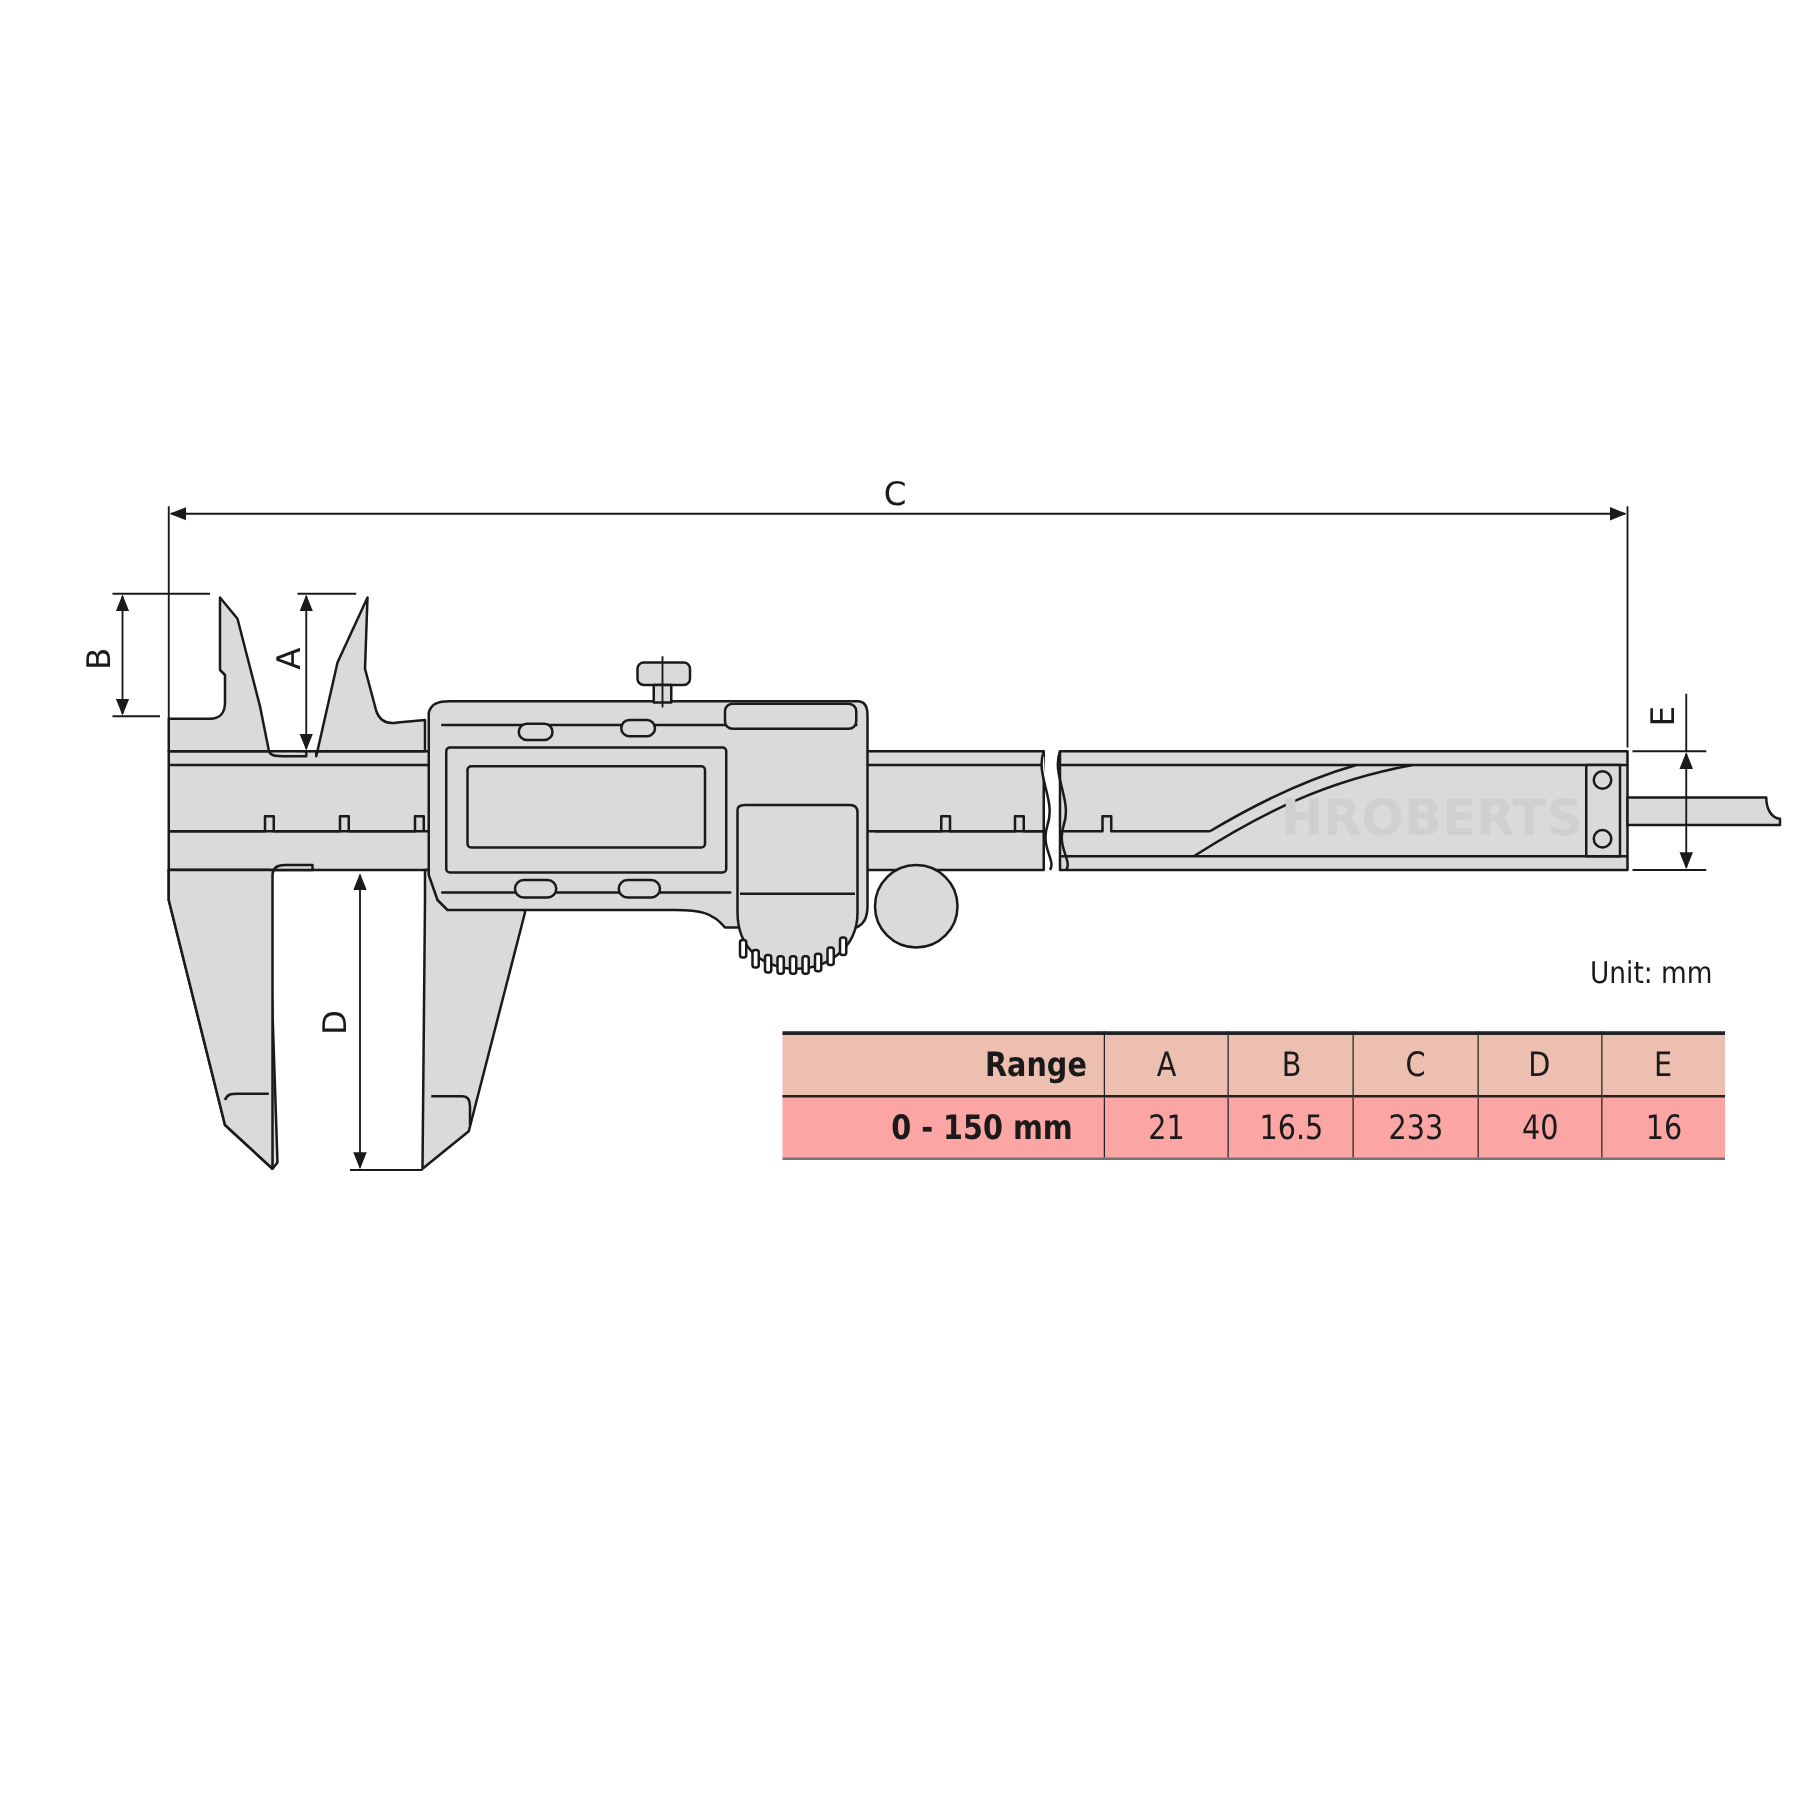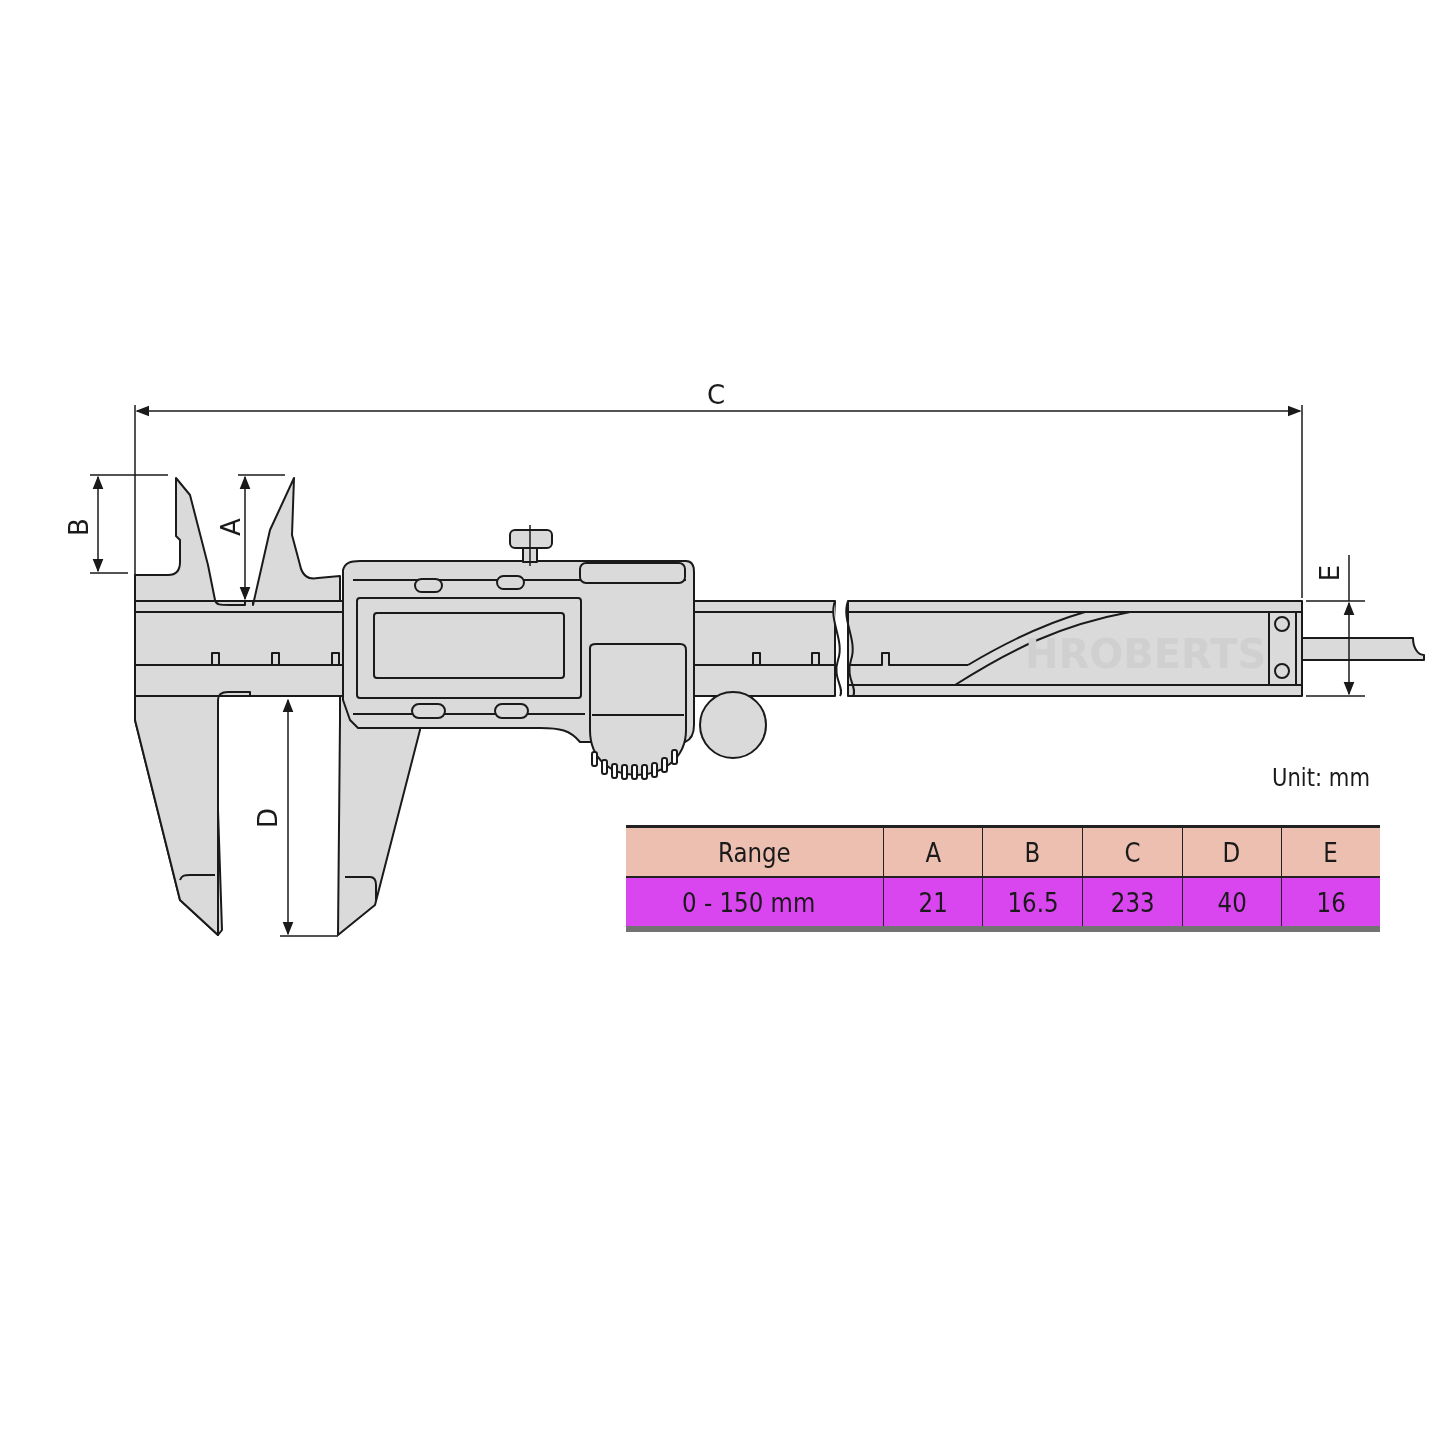--- a/index.html
+++ b/index.html
@@ -7,23 +7,23 @@
            font-family: "DejaVu Sans", sans-serif; }
     #drawing { position: absolute; left: 0; top: 0; width: 1445px; height: 1445px; }
     .dimlabel { font-family: "DejaVu Sans", sans-serif; font-size: 26px; fill: #1a1a1a; }
     .watermark { font-family: "DejaVu Sans", sans-serif; font-size: 40px; fill: #d0d0d0; font-weight: bold; }
     #unit-label { position: absolute; left: 1272px; top: 764px; font-family: "DejaVu Sans", sans-serif;
                   font-size: 24px; color: #1a1a1a; transform: scaleX(0.88); transform-origin: left; }
     #spec-table { position: absolute; left: 626px; top: 825px; width: 754px; border-collapse: collapse;
                   font-family: "DejaVu Sans", sans-serif; font-size: 27px; color: #1a1a1a; }
     #spec-table th, #spec-table td { height: 48px; padding: 0; font-weight: normal; }
     #spec-table thead tr { background: #ecbfb0; border-top: 3px solid #222; }
-    #spec-table tbody tr { background: #d946ef; border-bottom: 6px solid #737373; }
+    #spec-table tbody tr { background: #fca5a5; border-bottom: 2px solid #737373; }
     #spec-table thead tr th { border-bottom: 2px solid #222; }
-    #spec-table .c-range { width: 250px; text-align: center; padding-left: 12px; }
+    #spec-table .c-range { width: 250px; text-align: right; padding-left: 12px; font-weight: bold; }
     #spec-table .c-val { width: 100px; text-align: center; border-left: 1.5px solid #222; }
     .cell-text { display: inline-block; transform: scaleX(0.85); }
     #spec-table .c-range .cell-text { transform-origin: left; }
   </style>
 </head>
 <body>
 
 <svg id="drawing" viewBox="0 0 1445 1445" xmlns="http://www.w3.org/2000/svg">
   <defs>
     <marker id="arr" viewBox="0 0 10 10" refX="9" refY="5" markerWidth="9" markerHeight="9" orient="auto-start-reverse">

